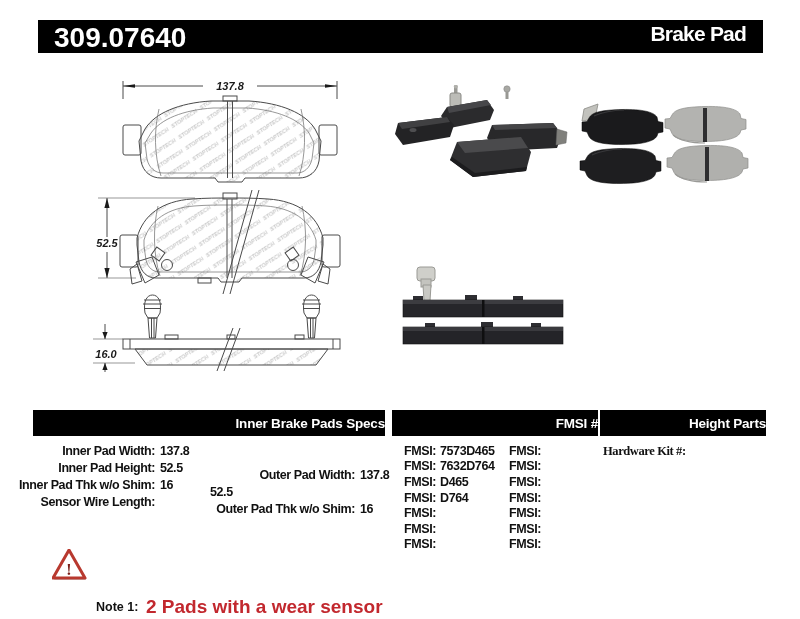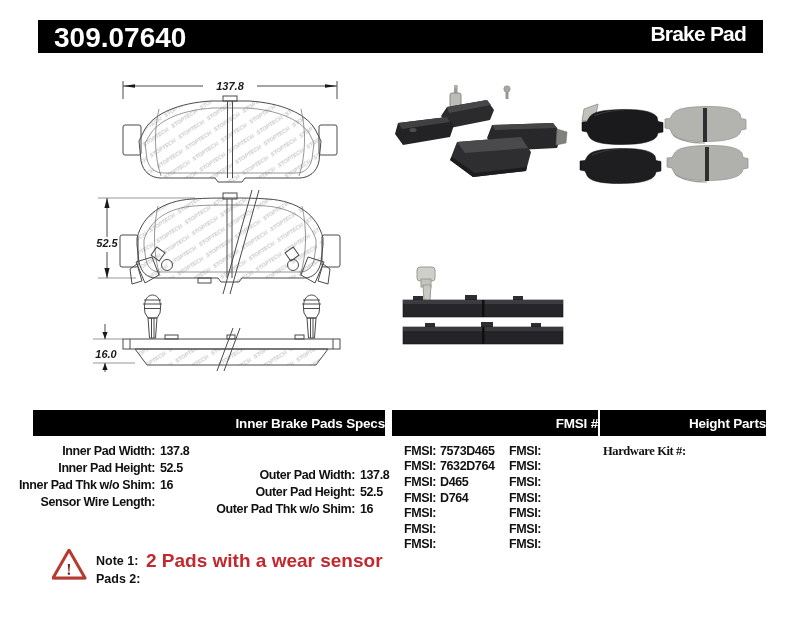--- a/index.html
+++ b/index.html
@@ -13,21 +13,21 @@
   .specs{position:absolute;font-size:12.5px;font-weight:bold;color:#111;letter-spacing:-0.4px;}
   .spec-row{display:flex;height:17px;align-items:flex-end;white-space:nowrap;}
   .spec-label{text-align:right;}
   .inner .spec-label{width:140px;}
   .outer .spec-label{width:150px;}
   .spec-value{margin-left:5px;}
   .fmsi-row{display:flex;height:15.6px;align-items:center;white-space:nowrap;margin-left:12px;}
   .fmsi-label{width:36px;}
   .related-row{display:flex;height:17px;align-items:center;white-space:nowrap;}
   .notes{position:absolute;left:96px;top:552px;font-size:12.5px;font-weight:bold;color:#111;}
-  .note-line{display:flex;height:18px;align-items:center;white-space:nowrap;}
+  .note-line{display:flex;height:18px;align-items:center;white-space:nowrap;margin-top:46px;}
   .note-label{width:46px;}
   .note-value{color:#c2282e;font-size:19px;margin-left:4px;}
   .dimt{font:italic bold 11px "Liberation Sans",sans-serif;fill:#1a1a1a;}
   .ln{stroke:#4a4a4a;stroke-width:1;fill:none;}
   .lnt{stroke:#6a6a6a;stroke-width:0.7;fill:none;}
   .wm{font:italic bold 5.5px "Liberation Sans",sans-serif;fill:#c8c8c8;}
 </style>
 </head>
 <body>
 
@@ -249,21 +249,20 @@
         <span class="spec-value"></span>
       </div>
   </div>
 
   <div class="specs outer" style="left:205px;top:441px;margin-top:24px;">
     <div class="spec-row">
         <span class="spec-label">Outer Pad Width:</span>
         <span class="spec-value">137.8</span>
       </div>
     <div class="spec-row">
-        <span class="spec-label">Outer Pad Height:</span>
         <span class="spec-value">52.5</span>
       </div>
     <div class="spec-row">
         <span class="spec-label">Outer Pad Thk w/o Shim:</span>
         <span class="spec-value">16</span>
       </div>
   </div>
 
   <div class="specs" style="left:392px;top:443px;">
     <div class="fmsi-row">

